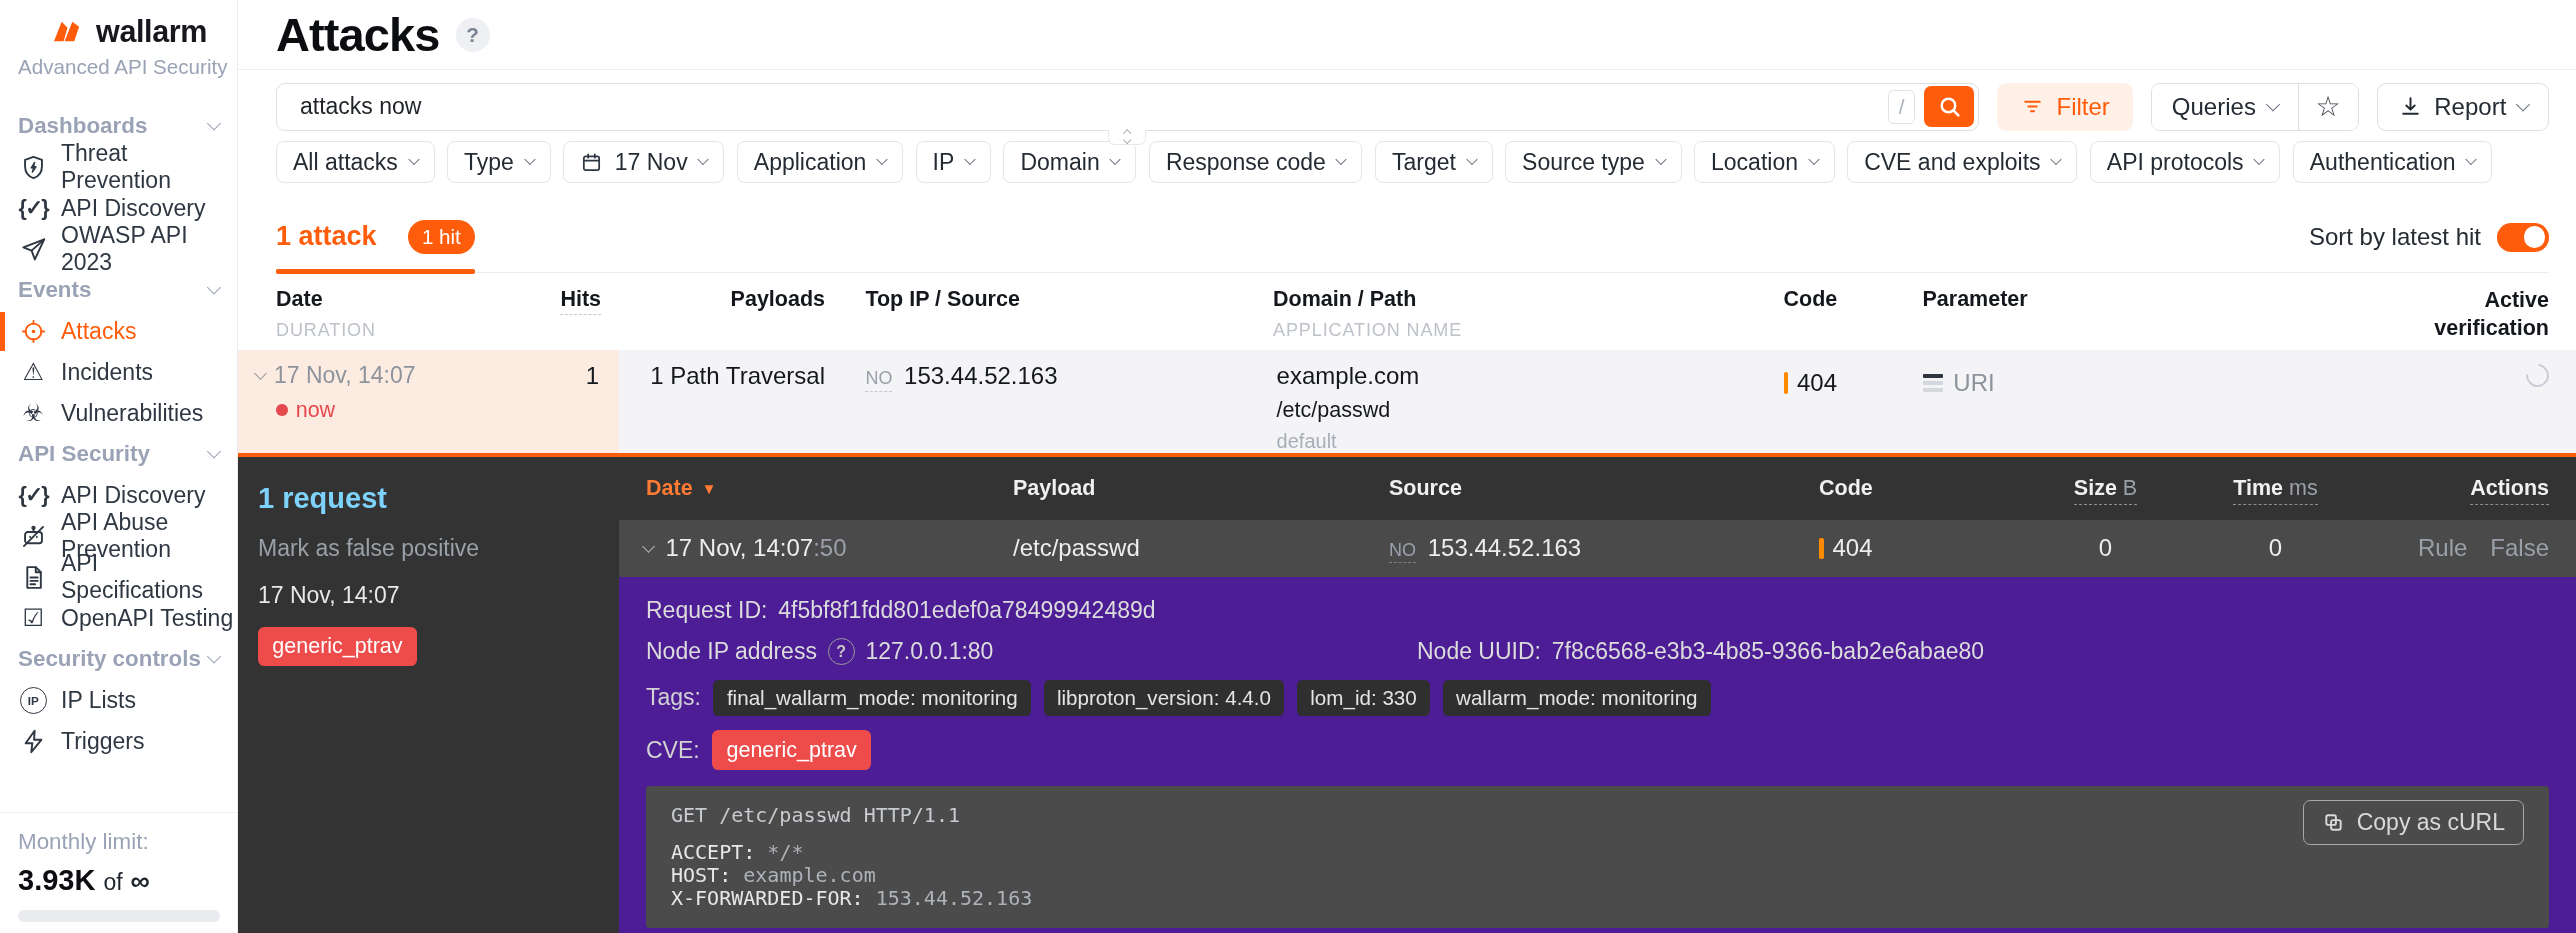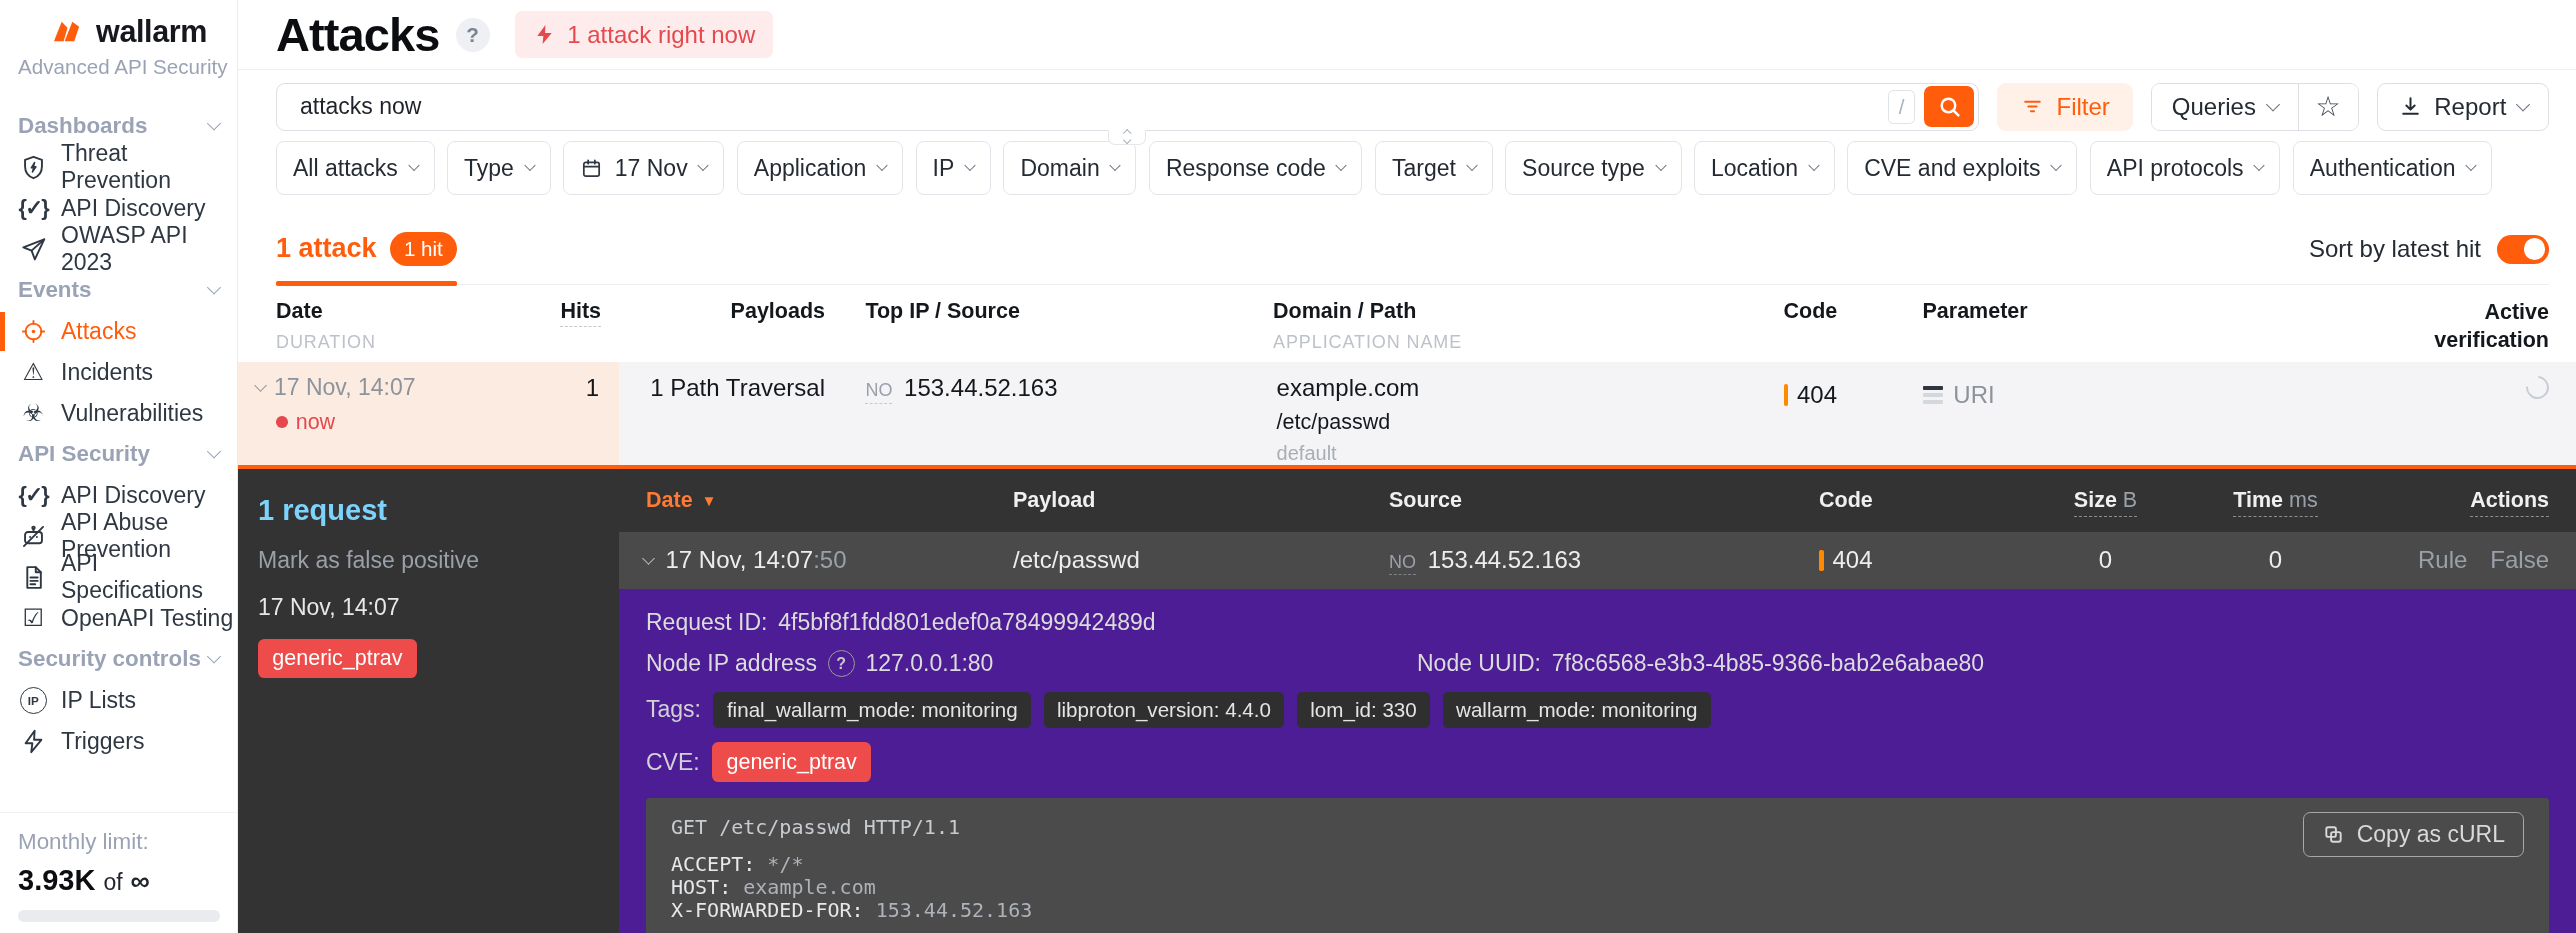--- a/index.html
+++ b/index.html
@@ -54,26 +54,26 @@
   .mini-chev.down{transform:rotate(45deg);}
 
   .btn{height:48px;border:1.3px solid #dcdfe4;border-radius:9px;background:#fff;display:flex;align-items:center;font-size:24px;color:#252b33;padding:0 20px;gap:11.7px;cursor:pointer;white-space:nowrap;}
   .btn svg{width:25px;height:25px;stroke:currentColor;fill:none;stroke-width:1.9;stroke-linecap:round;stroke-linejoin:round;}
   .filter-btn{background:#fff1e8;border:0;color:#ff5c0b;padding:0 23px;}
   .queries-group{display:flex;border:1.3px solid #dcdfe4;border-radius:9px;overflow:hidden;height:48px;}
   .queries-btn{border:0;border-right:1.3px solid #dcdfe4;border-radius:0;height:100%;}
   .star-btn{border:0;border-radius:0;width:59px;justify-content:center;padding:0;height:100%;font-size:28px;color:#3a414b;}
 
   .chips-row{display:flex;gap:12.5px;margin:10.8px 27px 0 38px;flex:0 0 41px;}
-  .chip{height:54px;border:1.3px solid #e2e5ea;border-radius:8px;background:#fff;display:flex;align-items:center;gap:11.7px;padding:0 16px;font-size:23px;color:#252b33;cursor:pointer;white-space:nowrap;}
+  .chip{height:42px;border:1.3px solid #e2e5ea;border-radius:8px;background:#fff;display:flex;align-items:center;gap:11.7px;padding:0 16px;font-size:23px;color:#252b33;cursor:pointer;white-space:nowrap;}
   .chip .chev{width:8px;height:8px;}
   .chip svg{width:23px;height:23px;stroke:#2e3742;fill:none;stroke-width:1.8;stroke-linecap:round;}
 
   .tabs-row{display:flex;align-items:flex-end;margin:30.5px 27px 0 38px;border-bottom:1.8px solid #ededf0;flex:0 0 59px;}
-  .tab{position:relative;display:flex;gap:13px;align-items:center;padding-bottom:18px;cursor:pointer;}
+  .tab{position:relative;display:flex;gap:31px;align-items:center;padding-bottom:18px;cursor:pointer;}
   .tab-label{font-size:27px;font-weight:700;color:#ff5c0b;}
   .hit-pill{background:#ff5c0b;color:#fff;font-size:20.6px;height:34px;padding:0 14.3px;border-radius:17px;display:flex;align-items:center;}
   .tab::after{content:"";position:absolute;left:0;right:0;bottom:-1.8px;height:4.5px;background:#ff5c0b;border-radius:1.8px;}
   .sort-ctl{margin-left:auto;display:flex;align-items:center;gap:16px;font-size:24px;color:#252b33;padding-bottom:20px;}
   .toggle{width:52px;height:29px;border-radius:14.3px;background:#ff5c0b;position:relative;cursor:pointer;}
   .toggle::after{content:"";position:absolute;right:3.6px;top:3.6px;width:21.5px;height:21.5px;background:#fff;border-radius:50%;}
 
   
   .grid{display:grid;grid-template-columns:309px 72px 224px 430px 506px 139px 502px 1fr;padding-right:27px;}
   .table-head{margin-top:14.3px;flex:0 0 63px;align-items:start;}
@@ -290,26 +290,20 @@
       </div>
       <div class="ml-bar"></div>
     </div>
   </aside>
 
   <main class="main">
 
     <header class="page-header">
       <h1>Attacks</h1>
       <span class="help-circle">?</span>
-      <span class="alert-badge">
-        <svg class="bolt" viewBox="0 0 24 24">
-            <path d="M13 2 L4.5 13.5 H10.8 L10 22 L19.5 10.5 H12.6 Z"></path>
-          </svg>
-        <span>1 attack right now</span>
-      </span>
     </header>
 
     <div class="search-row">
       <div class="search-box">
         <input class="search-input" value="attacks now" style="">
         <span class="slash-key">/</span>
         <button class="search-btn">
           <svg viewBox="0 0 24 24">
               <circle cx="11" cy="11" r="6.5"></circle>
               <path d="M16 16 L20.5 20.5"></path>

